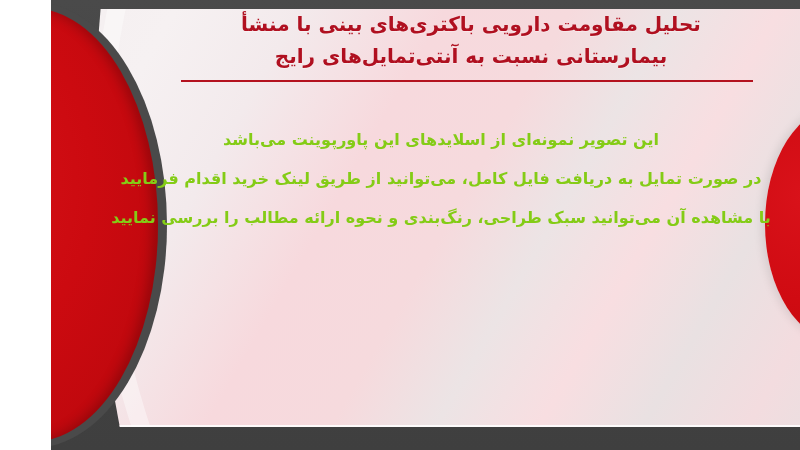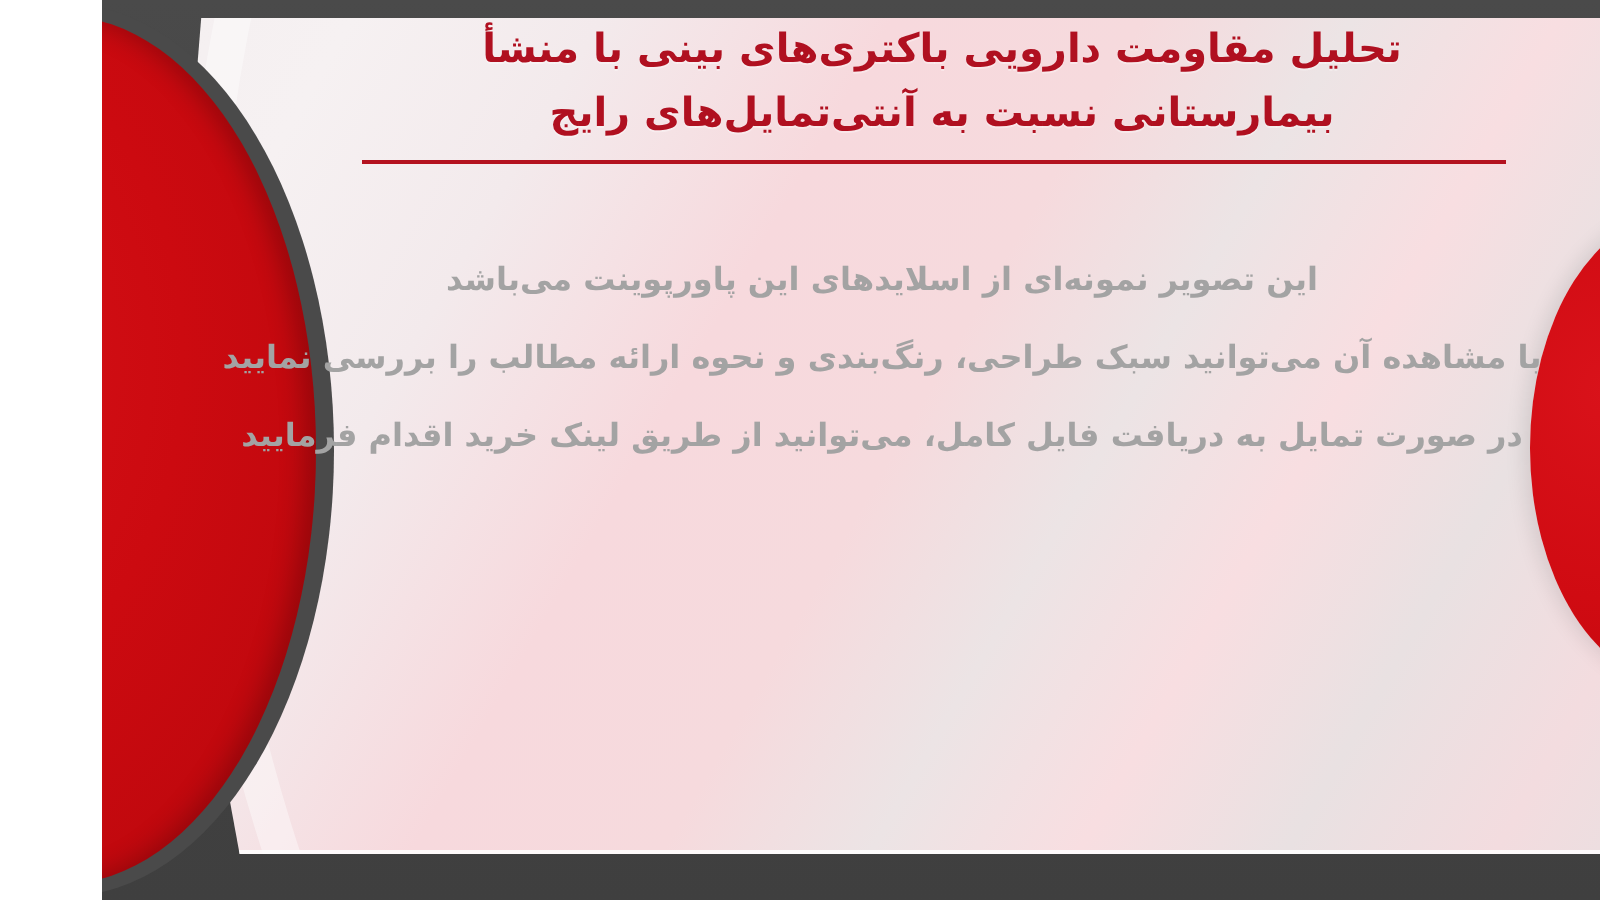--- a/index.html
+++ b/index.html
@@ -133,21 +133,21 @@
   
   .body-block {
     position: absolute;
     left: 60px;
     top: 120px;
     width: 660px;
     text-align: center;
     z-index: 5;
   }
   .body-line {
-    color: #a3a3a3;
+    color: #84cc16;
     font-size: 16px;
     font-weight: 600;
     line-height: 39px;
     white-space: nowrap;
   }
 </style>
 </head>
 <body>
 
 <div class="slide">
@@ -173,17 +173,17 @@
   </div>
 
   <div class="title-block">
     <div class="title-line">تحلیل مقاومت دارویی باکتری‌های بینی با منشأ</div>
     <div class="title-line">بیمارستانی نسبت به آنتی‌تمایل‌های رایج</div>
   </div>
   <div class="title-rule"></div>
 
   <div class="body-block">
     <div class="body-line">این تصویر نمونه‌ای از اسلایدهای این پاورپوینت می‌باشد</div>
+    <div class="body-line">در صورت تمایل به دریافت فایل کامل، می‌توانید از طریق لینک خرید اقدام فرمایید</div>
     <div class="body-line">با مشاهده آن می‌توانید سبک طراحی، رنگ‌بندی و نحوه ارائه مطالب را بررسی نمایید</div>
-    <div class="body-line">در صورت تمایل به دریافت فایل کامل، می‌توانید از طریق لینک خرید اقدام فرمایید</div>
   </div>
 
 </div>
 
 </body></html>

